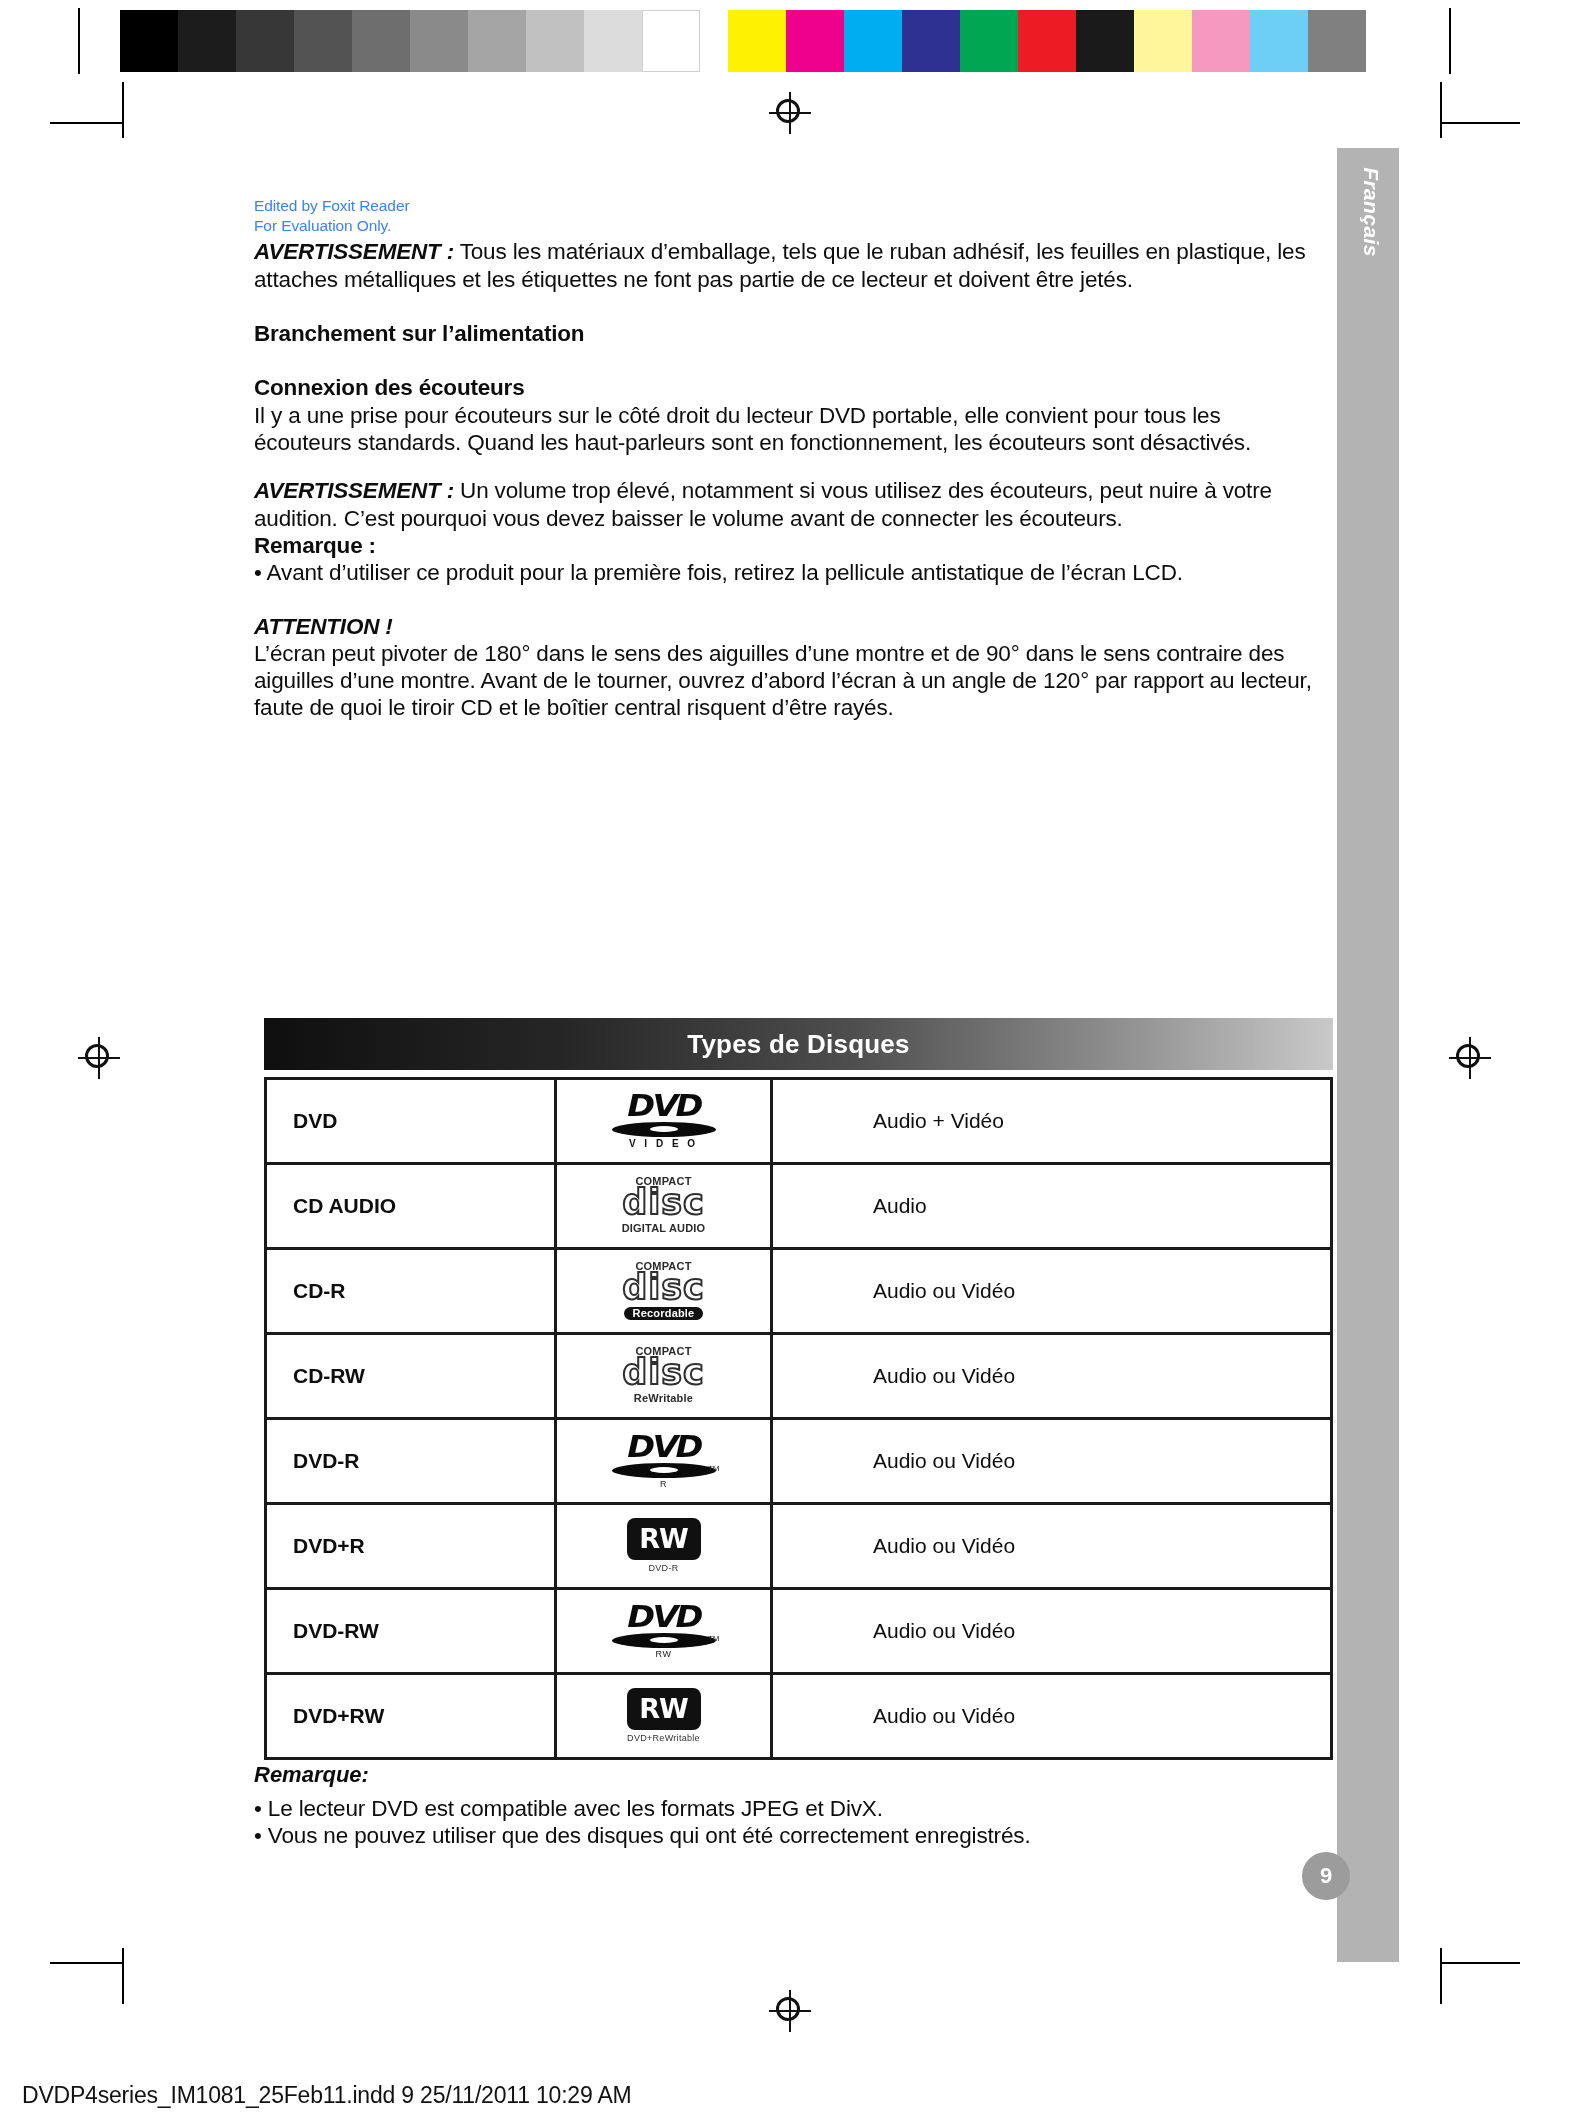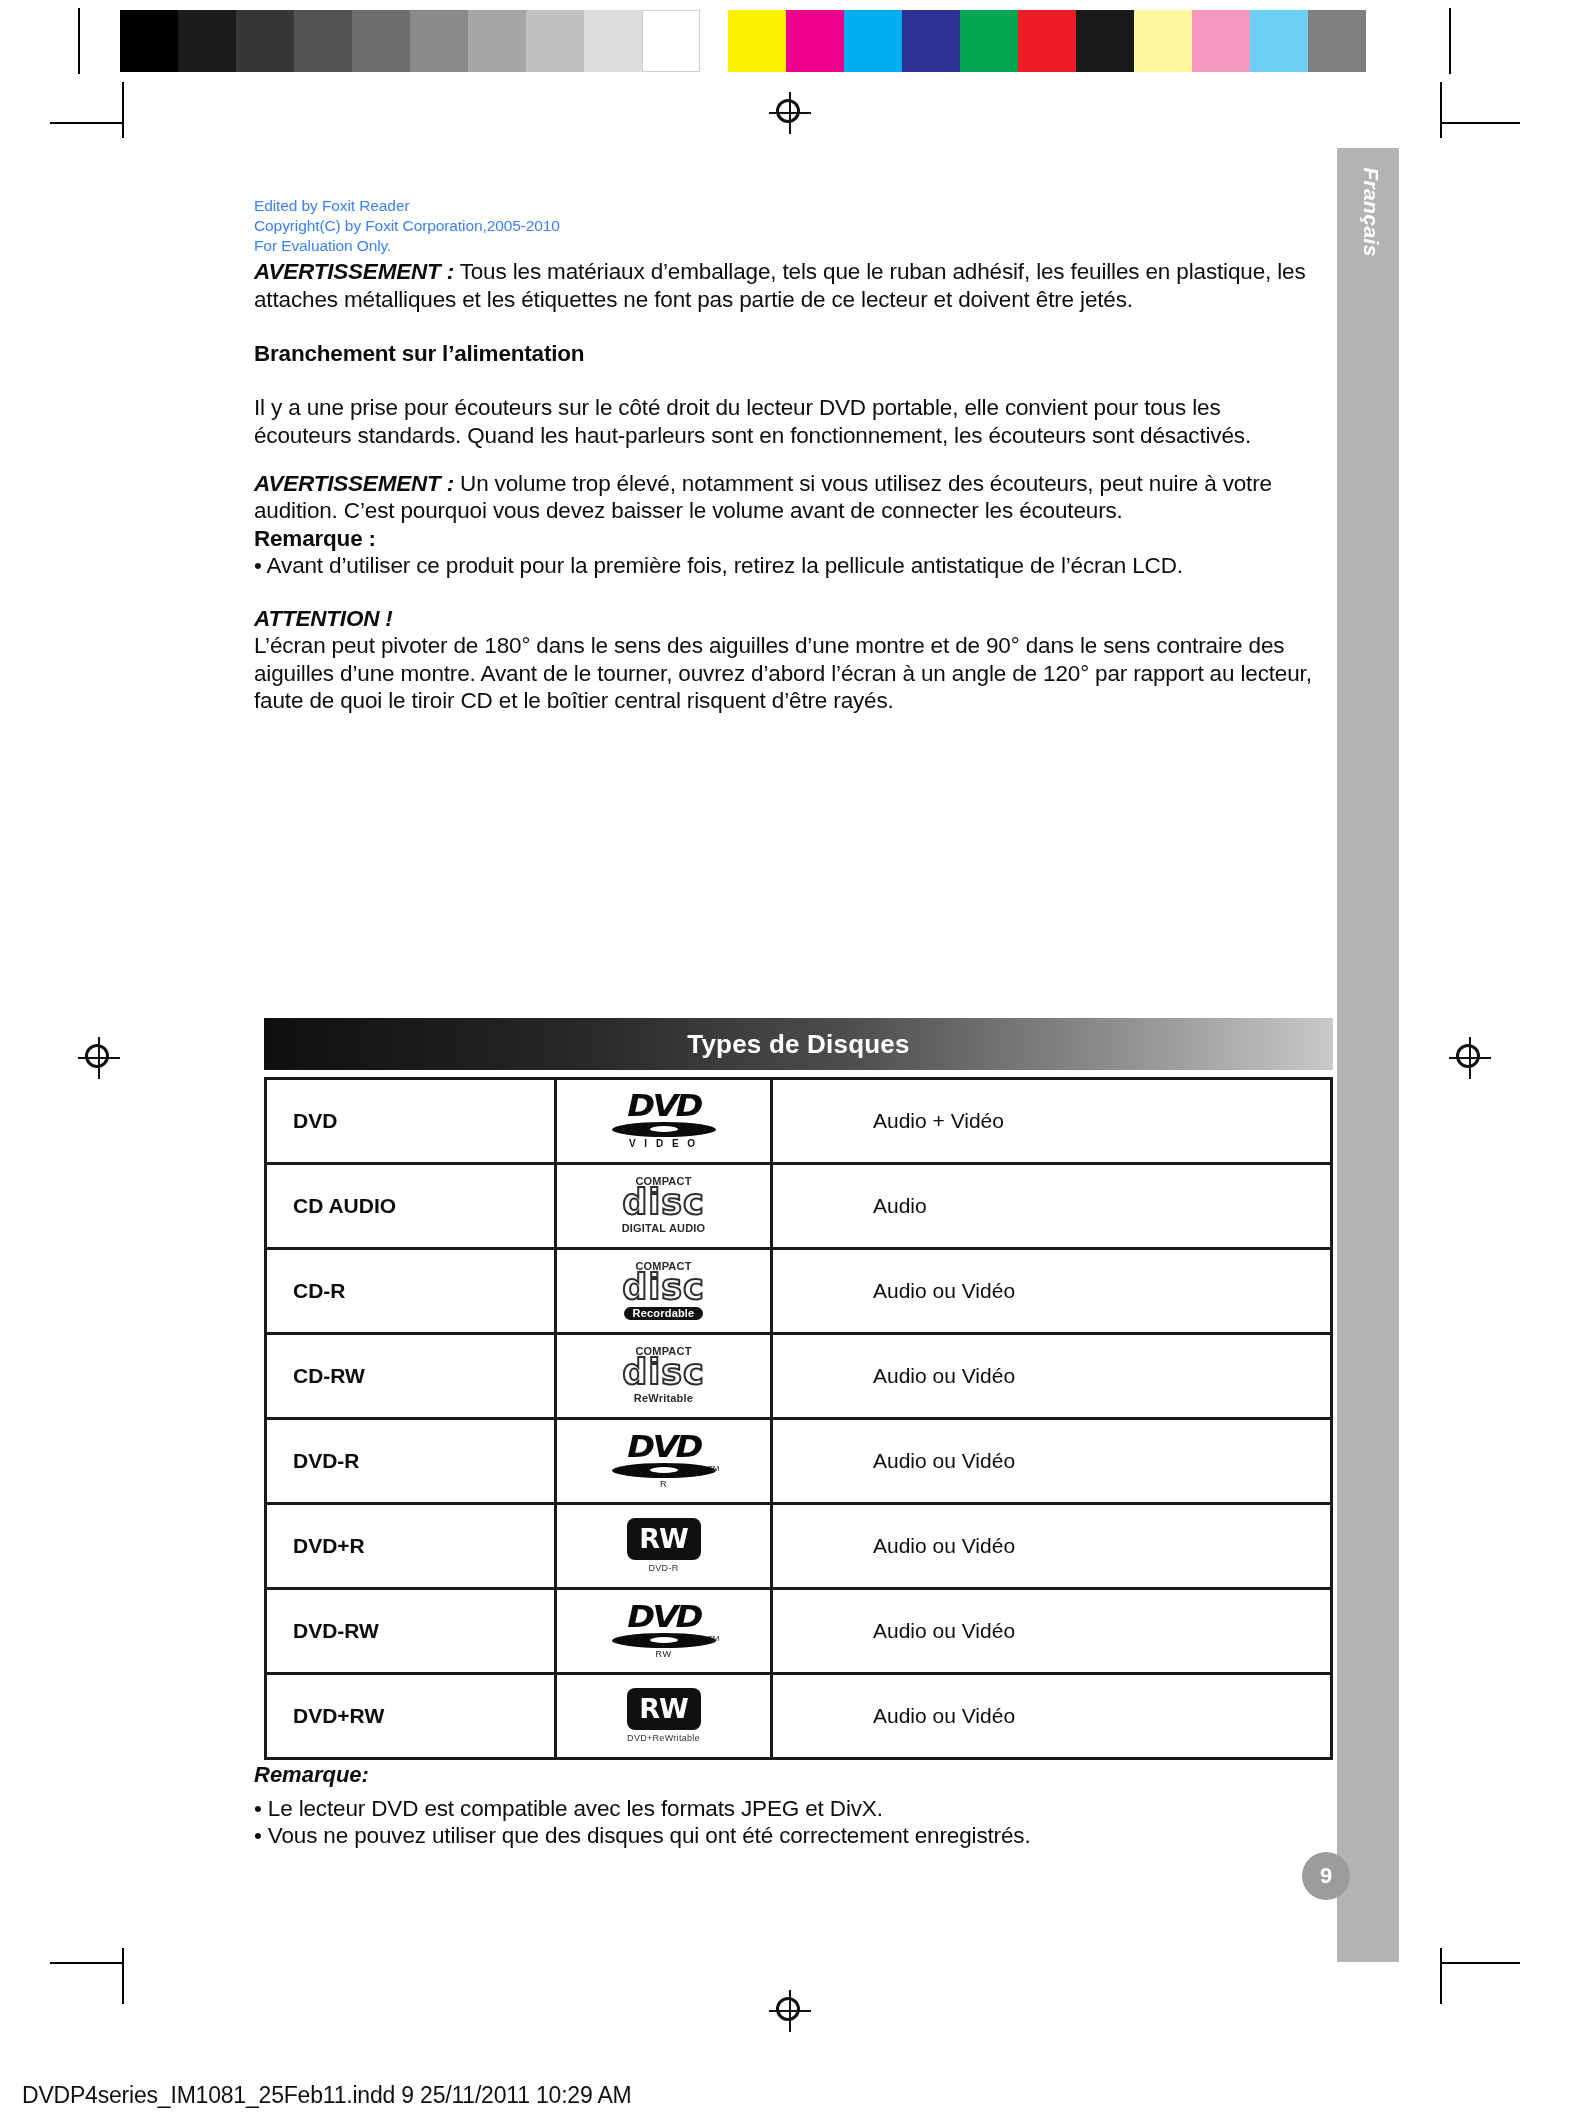--- a/index.html
+++ b/index.html
@@ -425,32 +425,32 @@
 </div>
 
 <div class="side-tab">
   <div class="label">Français</div>
 </div>
 
 <div class="content">
 
   <div class="watermark">
     <div>Edited by Foxit Reader</div>
-    <div>Copyright(C) by Foxit Corporation,2005-2010</div>
     <div>For Evaluation Only.</div>
   </div>
 
   <p class="para"><span class="warn-head">AVERTISSEMENT :</span><span> Tous les matériaux d’emballage, tels que le ruban adhésif, les feuilles en plastique, les attaches métalliques et les étiquettes ne font pas partie de ce lecteur et doivent être jetés.</span></p>
 
   <div class="spacer-lg"></div>
 
   <div class="sec-head">Branchement sur l’alimentation</div>
 
   <div class="spacer-lg"></div>
 
+  <div class="sec-head">Connexion des écouteurs</div>
   <p class="para">Il y a une prise pour écouteurs sur le côté droit du lecteur DVD portable, elle convient pour tous les écouteurs standards. Quand les haut-parleurs sont en fonctionnement, les écouteurs sont désactivés.</p>
 
   <div class="spacer-md"></div>
 
   <p class="para"><span class="warn-head">AVERTISSEMENT :</span><span> Un volume trop élevé, notamment si vous utilisez des écouteurs, peut nuire à votre audition. C’est pourquoi vous devez baisser le volume avant de connecter les écouteurs.</span></p>
 
   <div class="sec-head">Remarque :</div>
   <p class="bullet">• Avant d’utiliser ce produit pour la première fois, retirez la pellicule antistatique de l’écran LCD.</p>
 
   <div class="spacer-lg"></div>

